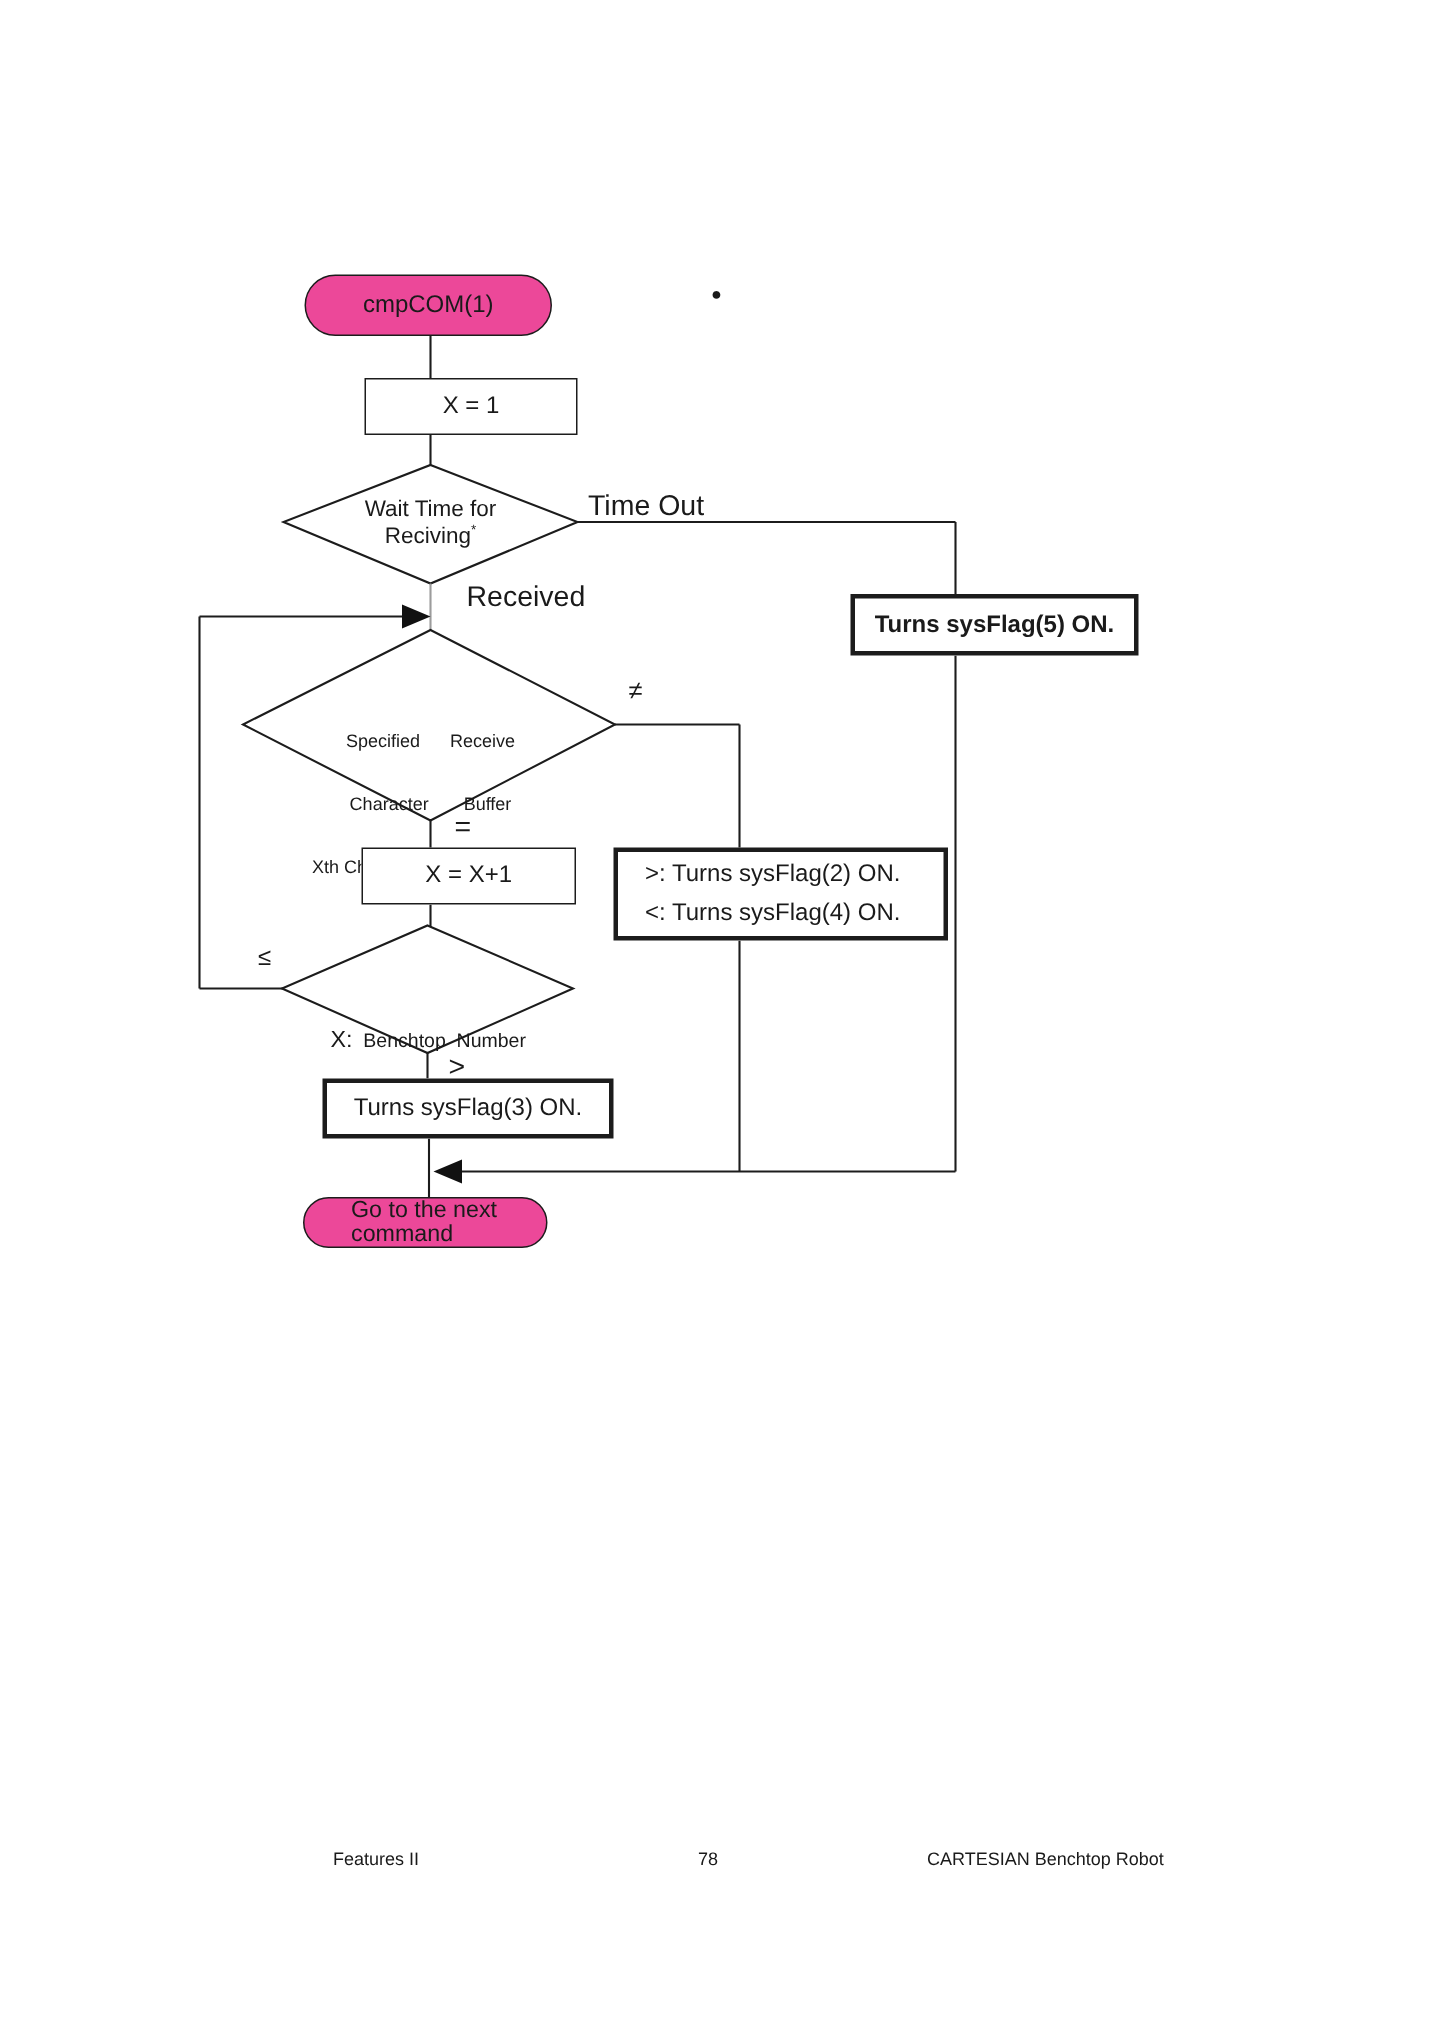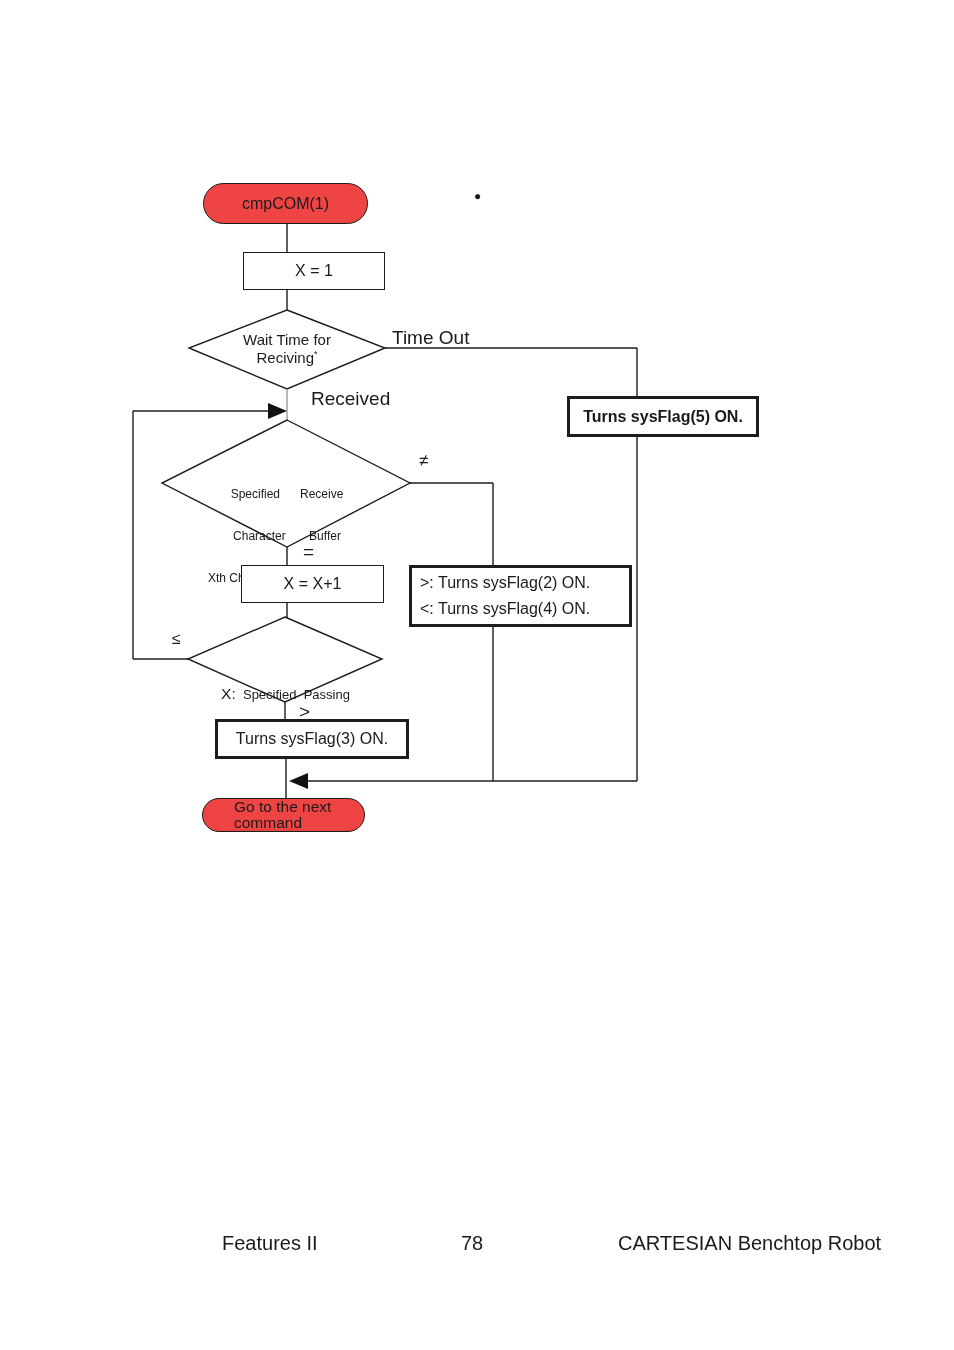--- a/index.html
+++ b/index.html
@@ -9,41 +9,41 @@
     overflow:hidden;
   }
   #connectors{position:absolute;left:0;top:0;width:954px;height:1350px;}
   .box{
     position:absolute;border:1.5px solid #1c1c1c;background:#fff;
     display:flex;align-items:center;justify-content:center;
     font-size:16px;box-sizing:border-box;margin-left:26px;
   }
   .box.bold{border-width:3px;}
   .terminator{
-    position:absolute;border:1.5px solid #1c1c1c;background:#ef4444;
+    position:absolute;border:1.5px solid #1c1c1c;background:#ec4899;
     display:flex;align-items:center;justify-content:center;
     font-size:16px;box-sizing:border-box;
   }
   .label{position:absolute;font-size:19px;white-space:nowrap;}
   .dlabel{position:absolute;text-align:center;}
   .pre{white-space:pre;}
   #note-text{
     position:absolute;left:510px;top:184px;width:314px;
     font-size:15.5px;line-height:27.5px;text-align:justify;
   }
   #note-bullet{position:absolute;left:474px;top:189px;font-size:12px;}
   #wait-label{left:207px;top:331px;width:160px;font-size:15px;line-height:18px;}
   #compare-label{left:162px;top:459px;width:250px;font-size:12px;line-height:14px;}
   #count-label{left:195px;top:646px;width:181px;font-size:13px;line-height:19px;}
   #count-label .big{font-size:15.5px;}
   #sysflag24-box{flex-direction:column;align-items:flex-start;justify-content:center;
-    padding-left:8px;gap:8px;}
+    padding-left:18px;gap:8px;}
   #end-terminator{justify-content:flex-start;padding-left:31px;}
   #end-terminator .lines{font-size:15.5px;line-height:16.5px;text-align:left;}
-  .footer-item{position:absolute;top:1232px;font-size:20px;white-space:nowrap;}
+  .footer-item{position:absolute;top:1232px;font-size:12px;white-space:nowrap;}
   sup{font-size:9px;vertical-align:super;line-height:0;}
 </style>
 </head>
 <body>
 
 <div id="page">
 
   <svg id="connectors" viewBox="0 0 954 1350" xmlns="http://www.w3.org/2000/svg">
     <g stroke="#1c1c1c" stroke-width="1.4" fill="none">
       <line x1="287" y1="224" x2="287" y2="252"></line>
@@ -103,21 +103,21 @@
   <div class="box" style="left:215px;top:565px;width:143px;height:38px;">
     <span>X = X+1</span>
   </div>
 
   <div class="box bold" id="sysflag24-box" style="left:383px;top:565px;width:223px;height:62px;">
     <div>&gt;: Turns sysFlag(2) ON.</div>
     <div>&lt;: Turns sysFlag(4) ON.</div>
   </div>
 
   <div class="dlabel pre" id="count-label">
-    <div><span class="big">X:</span><span>  Specified  Passing</span></div>
+    <div><span class="big">X:</span><span>  Benchtop  Number</span></div>
     <div>of Character</div>
   </div>
 
   <div class="label" style="left:172px;top:630px;font-size:16px;">≤</div>
   <div class="label" style="left:299px;top:701px;">&gt;</div>
 
   <div class="box bold" style="left:189px;top:719px;width:194px;height:40px;">
     <span>Turns sysFlag(3) ON.</span>
   </div>
 

